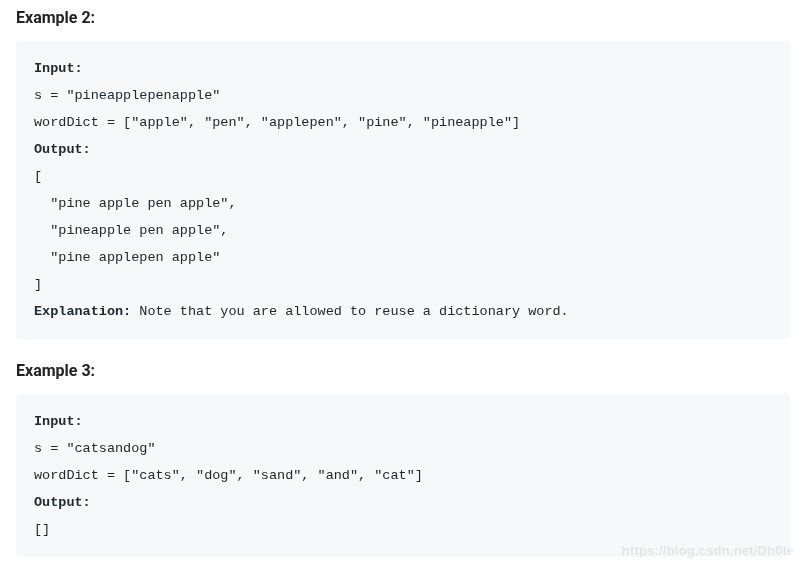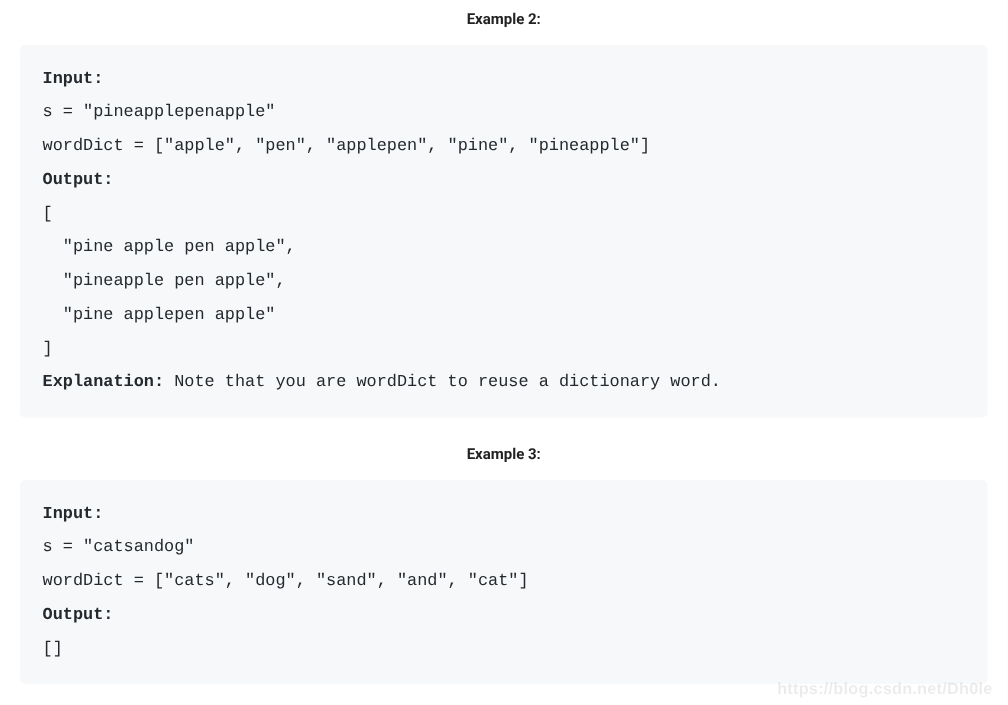--- a/index.html
+++ b/index.html
@@ -11,25 +11,24 @@
     background: #ffffff;
     font-family: -apple-system, BlinkMacSystemFont, "Segoe UI", Roboto, "Helvetica Neue", Arial, sans-serif;
     color: #333;
     position: relative;
     overflow: hidden;
   }
   .container {
     padding: 8px 16px 12px 16px;
   }
   .example-heading {
-    font-size: 12px;
+    font-size: 16px;
     font-weight: 700;
     color: #222;
     margin: 0 0 14px 0;
-    text-align: center;
   }
   .codeblock {
     background: #f6f8fa;
     border-radius: 4px;
     padding: 14px 18px 14px 18px;
     font-family: "SFMono-Regular", Consolas, "Liberation Mono", Menlo, Courier, monospace;
     font-size: 13.5px;
     line-height: 2.0;
     color: #24292e;
     white-space: pre;
@@ -57,21 +56,21 @@
 
   <div class="codeblock"><span class="bold">Input:</span>
 <span>s = "pineapplepenapple"</span>
 <span>wordDict = ["apple", "pen", "applepen", "pine", "pineapple"]</span>
 <span class="bold">Output:</span>
 <span>[</span>
 <span>  "pine apple pen apple",</span>
 <span>  "pineapple pen apple",</span>
 <span>  "pine applepen apple"</span>
 <span>]</span>
-<span class="bold">Explanation:</span><span> Note that you are wordDict to reuse a dictionary word.</span></div>
+<span class="bold">Explanation:</span><span> Note that you are allowed to reuse a dictionary word.</span></div>
 
   <h3 class="example-heading">Example 3:</h3>
 
   <div class="codeblock" style="margin-bottom:0;"><span class="bold">Input:</span>
 <span>s = "catsandog"</span>
 <span>wordDict = ["cats", "dog", "sand", "and", "cat"]</span>
 <span class="bold">Output:</span>
 <span>[]</span></div>
 
 </div>

